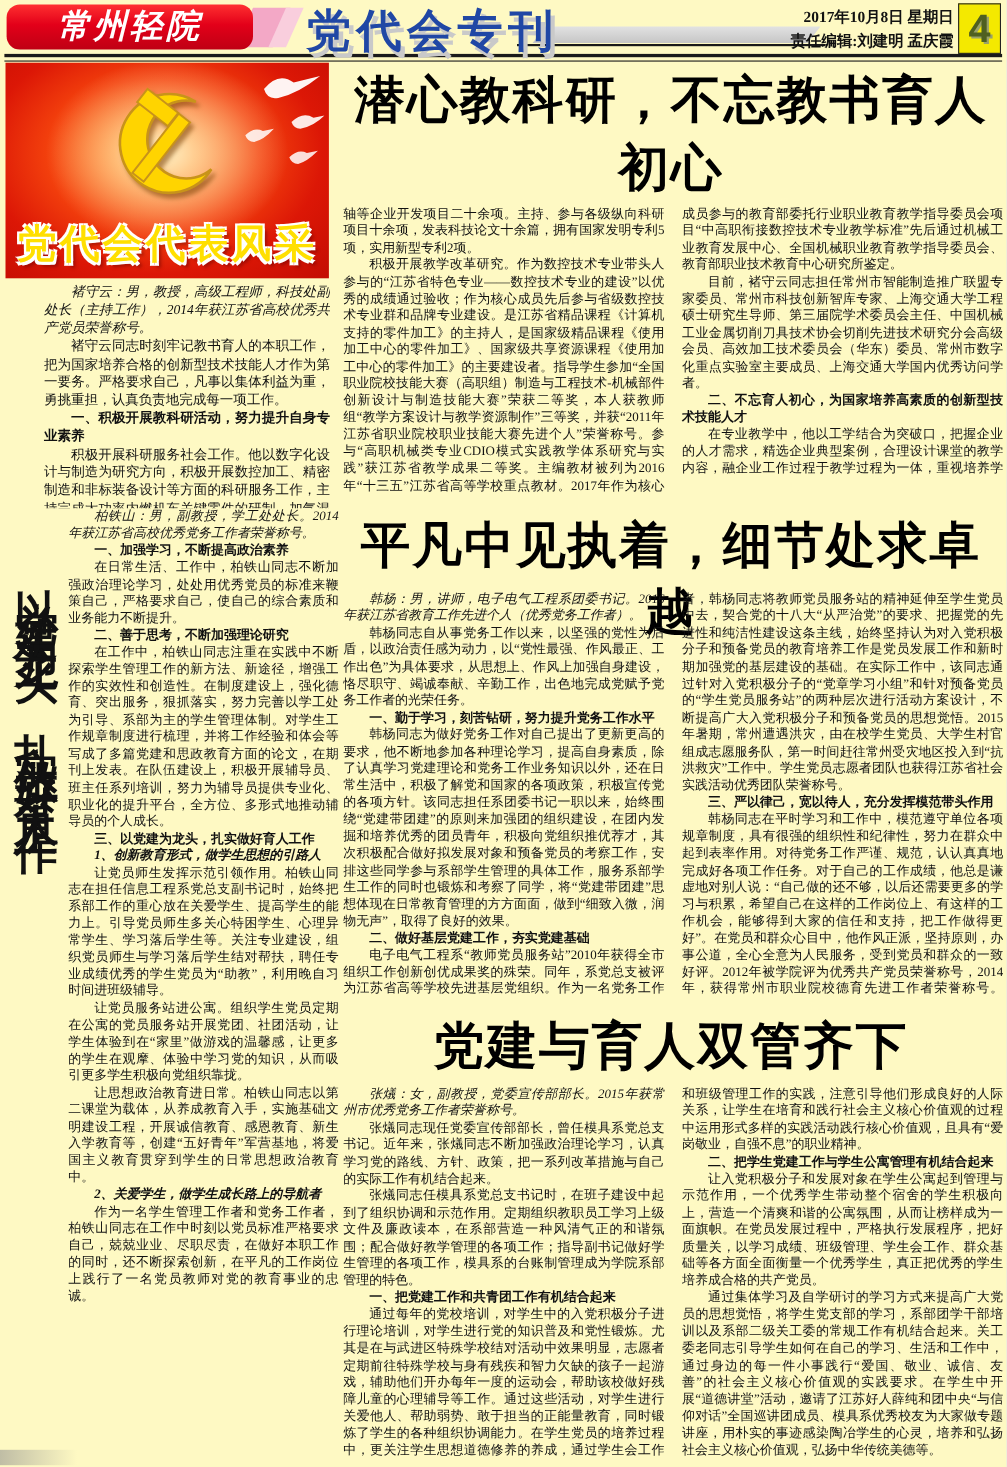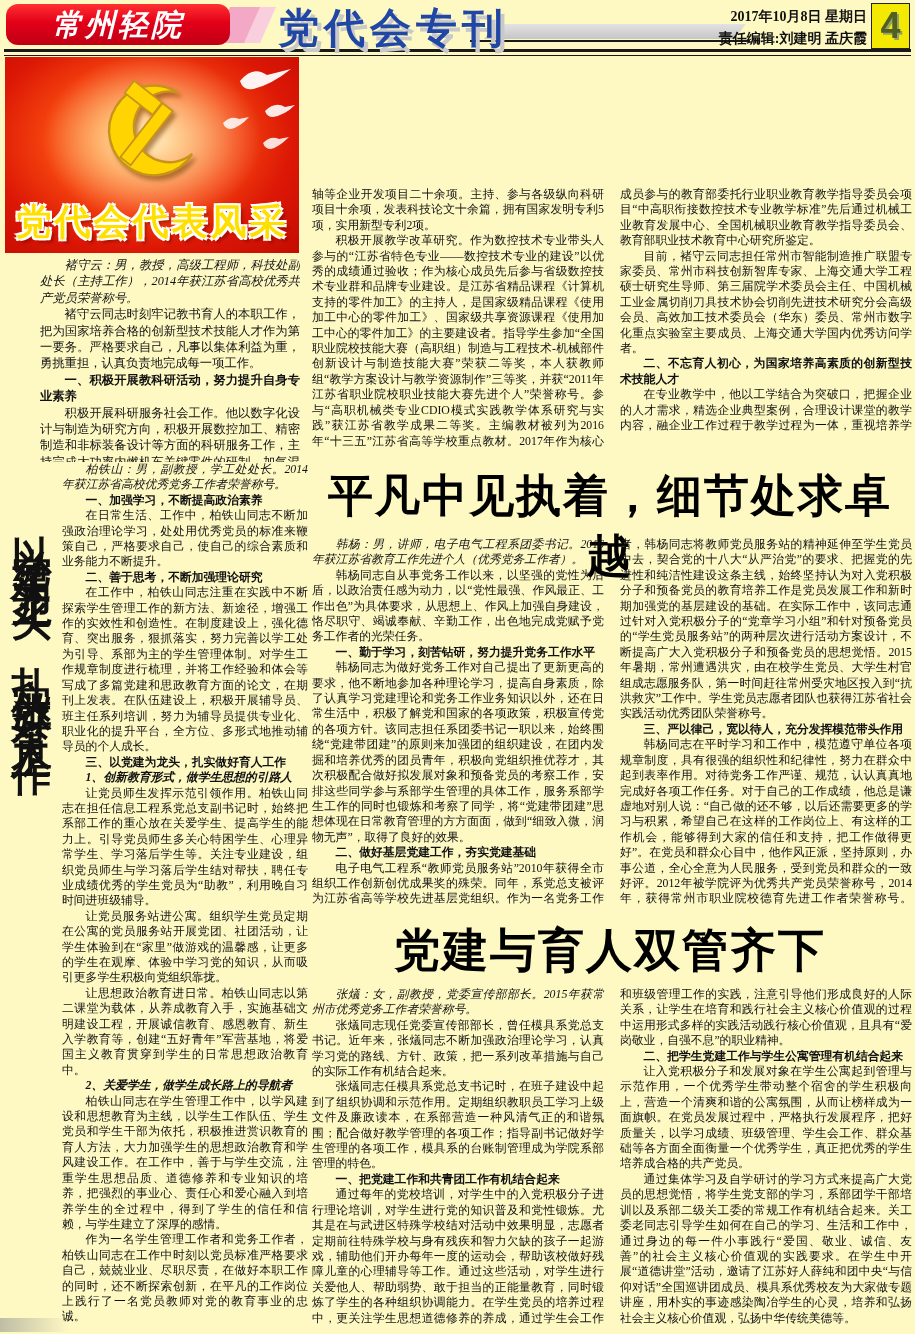--- a/index.html
+++ b/index.html
@@ -103,20 +103,21 @@
     <div class="photo-caption">党代会代表风采</div>
   </div>
 
   <div class="left-profile">
       <p class="pg byline">褚守云：男，教授，高级工程师，科技处副处长（主持工作），2014年获江苏省高校优秀共产党员荣誉称号。</p>
       <p class="pg body">褚守云同志时刻牢记教书育人的本职工作，把为国家培养合格的创新型技术技能人才作为第一要务。严格要求自己，凡事以集体利益为重，勇挑重担，认真负责地完成每一项工作。</p>
       <p class="pg head">一、积极开展教科研活动，努力提升自身专业素养</p>
       <p class="pg body">积极开展科研服务社会工作。他以数字化设计与制造为研究方向，积极开展数控加工、精密制造和非标装备设计等方面的科研服务工作，主持完成大功率内燃机车关键零件的研制、加气混凝土掰板机、混凝土墙板抽芯机、铁路非标装备等大型非标装备以及超高效高速电主</p>
     </div>
 
+  <div class="headline h1">潜心教科研，不忘教书育人初心</div>
   <div class="a1-body">
       <p class="pg cont">轴等企业开发项目二十余项。主持、参与各级纵向科研项目十余项，发表科技论文十余篇，拥有国家发明专利5项，实用新型专利2项。</p>
       <p class="pg body">积极开展教学改革研究。作为数控技术专业带头人参与的“江苏省特色专业——数控技术专业的建设”以优秀的成绩通过验收；作为核心成员先后参与省级数控技术专业群和品牌专业建设。是江苏省精品课程《计算机支持的零件加工》的主持人，是国家级精品课程《使用加工中心的零件加工》、国家级共享资源课程《使用加工中心的零件加工》的主要建设者。指导学生参加“全国职业院校技能大赛（高职组）制造与工程技术-机械部件创新设计与制造技能大赛”荣获二等奖，本人获教师组“教学方案设计与教学资源制作”三等奖，并获“2011年江苏省职业院校职业技能大赛先进个人”荣誉称号。参与“高职机械类专业CDIO模式实践教学体系研究与实践”获江苏省教学成果二等奖。主编教材被列为2016年“十三五”江苏省高等学校重点教材。2017年作为核心成员参与的教育部委托行业职业教育教学指导委员会项目“中高职衔接数控技术专业教学标准”先后通过机械工业教育发展中心、全国机械职业教育教学指导委员会、教育部职业技术教育中心研究所鉴定。</p>
       <p class="pg body">目前，褚守云同志担任常州市智能制造推广联盟专家委员、常州市科技创新智库专家、上海交通大学工程硕士研究生导师、第三届院学术委员会主任、中国机械工业金属切削刀具技术协会切削先进技术研究分会高级会员、高效加工技术委员会（华东）委员、常州市数字化重点实验室主要成员、上海交通大学国内优秀访问学者。</p>
       <p class="pg head">二、不忘育人初心，为国家培养高素质的创新型技术技能人才</p>
       <p class="pg body">在专业教学中，他以工学结合为突破口，把握企业的人才需求，精选企业典型案例，合理设计课堂的教学内容，融企业工作过程于教学过程为一体，重视培养学生的创新能力和综合运用能力。注重强化学生职业能力的培养，注重学生的素质教育。</p>
     </div>
 
   <div class="vert-headline">以党建为龙头，扎实做好育人工作</div>
   <div class="left-feature-body">
@@ -124,21 +125,20 @@
       <p class="pg head">一、加强学习，不断提高政治素养</p>
       <p class="pg body">在日常生活、工作中，柏铁山同志不断加强政治理论学习，处处用优秀党员的标准来鞭策自己，严格要求自己，使自己的综合素质和业务能力不断提升。</p>
       <p class="pg head">二、善于思考，不断加强理论研究</p>
       <p class="pg body">在工作中，柏铁山同志注重在实践中不断探索学生管理工作的新方法、新途径，增强工作的实效性和创造性。在制度建设上，强化德育、突出服务，狠抓落实，努力完善以学工处为引导、系部为主的学生管理体制。对学生工作规章制度进行梳理，并将工作经验和体会等写成了多篇党建和思政教育方面的论文，在期刊上发表。在队伍建设上，积极开展辅导员、班主任系列培训，努力为辅导员提供专业化、职业化的提升平台，全方位、多形式地推动辅导员的个人成长。</p>
       <p class="pg head">三、以党建为龙头，扎实做好育人工作</p>
       <p class="pg subhead">1、创新教育形式，做学生思想的引路人</p>
       <p class="pg body">让党员师生发挥示范引领作用。柏铁山同志在担任信息工程系党总支副书记时，始终把系部工作的重心放在关爱学生、提高学生的能力上。引导党员师生多关心特困学生、心理异常学生、学习落后学生等。关注专业建设，组织党员师生与学习落后学生结对帮扶，聘任专业成绩优秀的学生党员为“助教”，利用晚自习时间进班级辅导。</p>
       <p class="pg body">让党员服务站进公寓。组织学生党员定期在公寓的党员服务站开展党团、社团活动，让学生体验到在“家里”做游戏的温馨感，让更多的学生在观摩、体验中学习党的知识，从而吸引更多学生积极向党组织靠拢。</p>
       <p class="pg body">让思想政治教育进日常。柏铁山同志以第二课堂为载体，从养成教育入手，实施基础文明建设工程，开展诚信教育、感恩教育、新生入学教育等，创建“五好青年”军营基地，将爱国主义教育贯穿到学生的日常思想政治教育中。</p>
       <p class="pg subhead">2、关爱学生，做学生成长路上的导航者</p>
-      <p class="pg body">柏铁山同志在学生管理工作中，以学风建设和思想教育为主线，以学生工作队伍、学生党员和学生干部为依托，积极推进赏识教育的育人方法，大力加强学生的思想政治教育和学风建设工作。在工作中，善于与学生交流，注重学生思想品质、道德修养和专业知识的培养，把强烈的事业心、责任心和爱心融入到培养学生的全过程中，得到了学生的信任和信赖，与学生建立了深厚的感情。</p>
       <p class="pg body">作为一名学生管理工作者和党务工作者，柏铁山同志在工作中时刻以党员标准严格要求自己，兢兢业业、尽职尽责，在做好本职工作的同时，还不断探索创新，在平凡的工作岗位上践行了一名党员教师对党的教育事业的忠诚。</p>
     </div>
 
   <div class="headline h2">平凡中见执着，细节处求卓越</div>
   <div class="a2-body">
       <p class="pg byline">韩杨：男，讲师，电子电气工程系团委书记。2016年获江苏省教育工作先进个人（优秀党务工作者）。</p>
       <p class="pg body">韩杨同志自从事党务工作以来，以坚强的党性为后盾，以政治责任感为动力，以“党性最强、作风最正、工作出色”为具体要求，从思想上、作风上加强自身建设，恪尽职守、竭诚奉献、辛勤工作，出色地完成党赋予党务工作者的光荣任务。</p>
       <p class="pg head">一、勤于学习，刻苦钻研，努力提升党务工作水平</p>
       <p class="pg body">韩杨同志为做好党务工作对自己提出了更新更高的要求，他不断地参加各种理论学习，提高自身素质，除了认真学习党建理论和党务工作业务知识以外，还在日常生活中，积极了解党和国家的各项政策，积极宣传党的各项方针。该同志担任系团委书记一职以来，始终围绕“党建带团建”的原则来加强团的组织建设，在团内发掘和培养优秀的团员青年，积极向党组织推优荐才，其次积极配合做好拟发展对象和预备党员的考察工作，安排这些同学参与系部学生管理的具体工作，服务系部学生工作的同时也锻炼和考察了同学，将“党建带团建”思想体现在日常教育管理的方方面面，做到“细致入微，润物无声”，取得了良好的效果。</p>
       <p class="pg head">二、做好基层党建工作，夯实党建基础</p>

